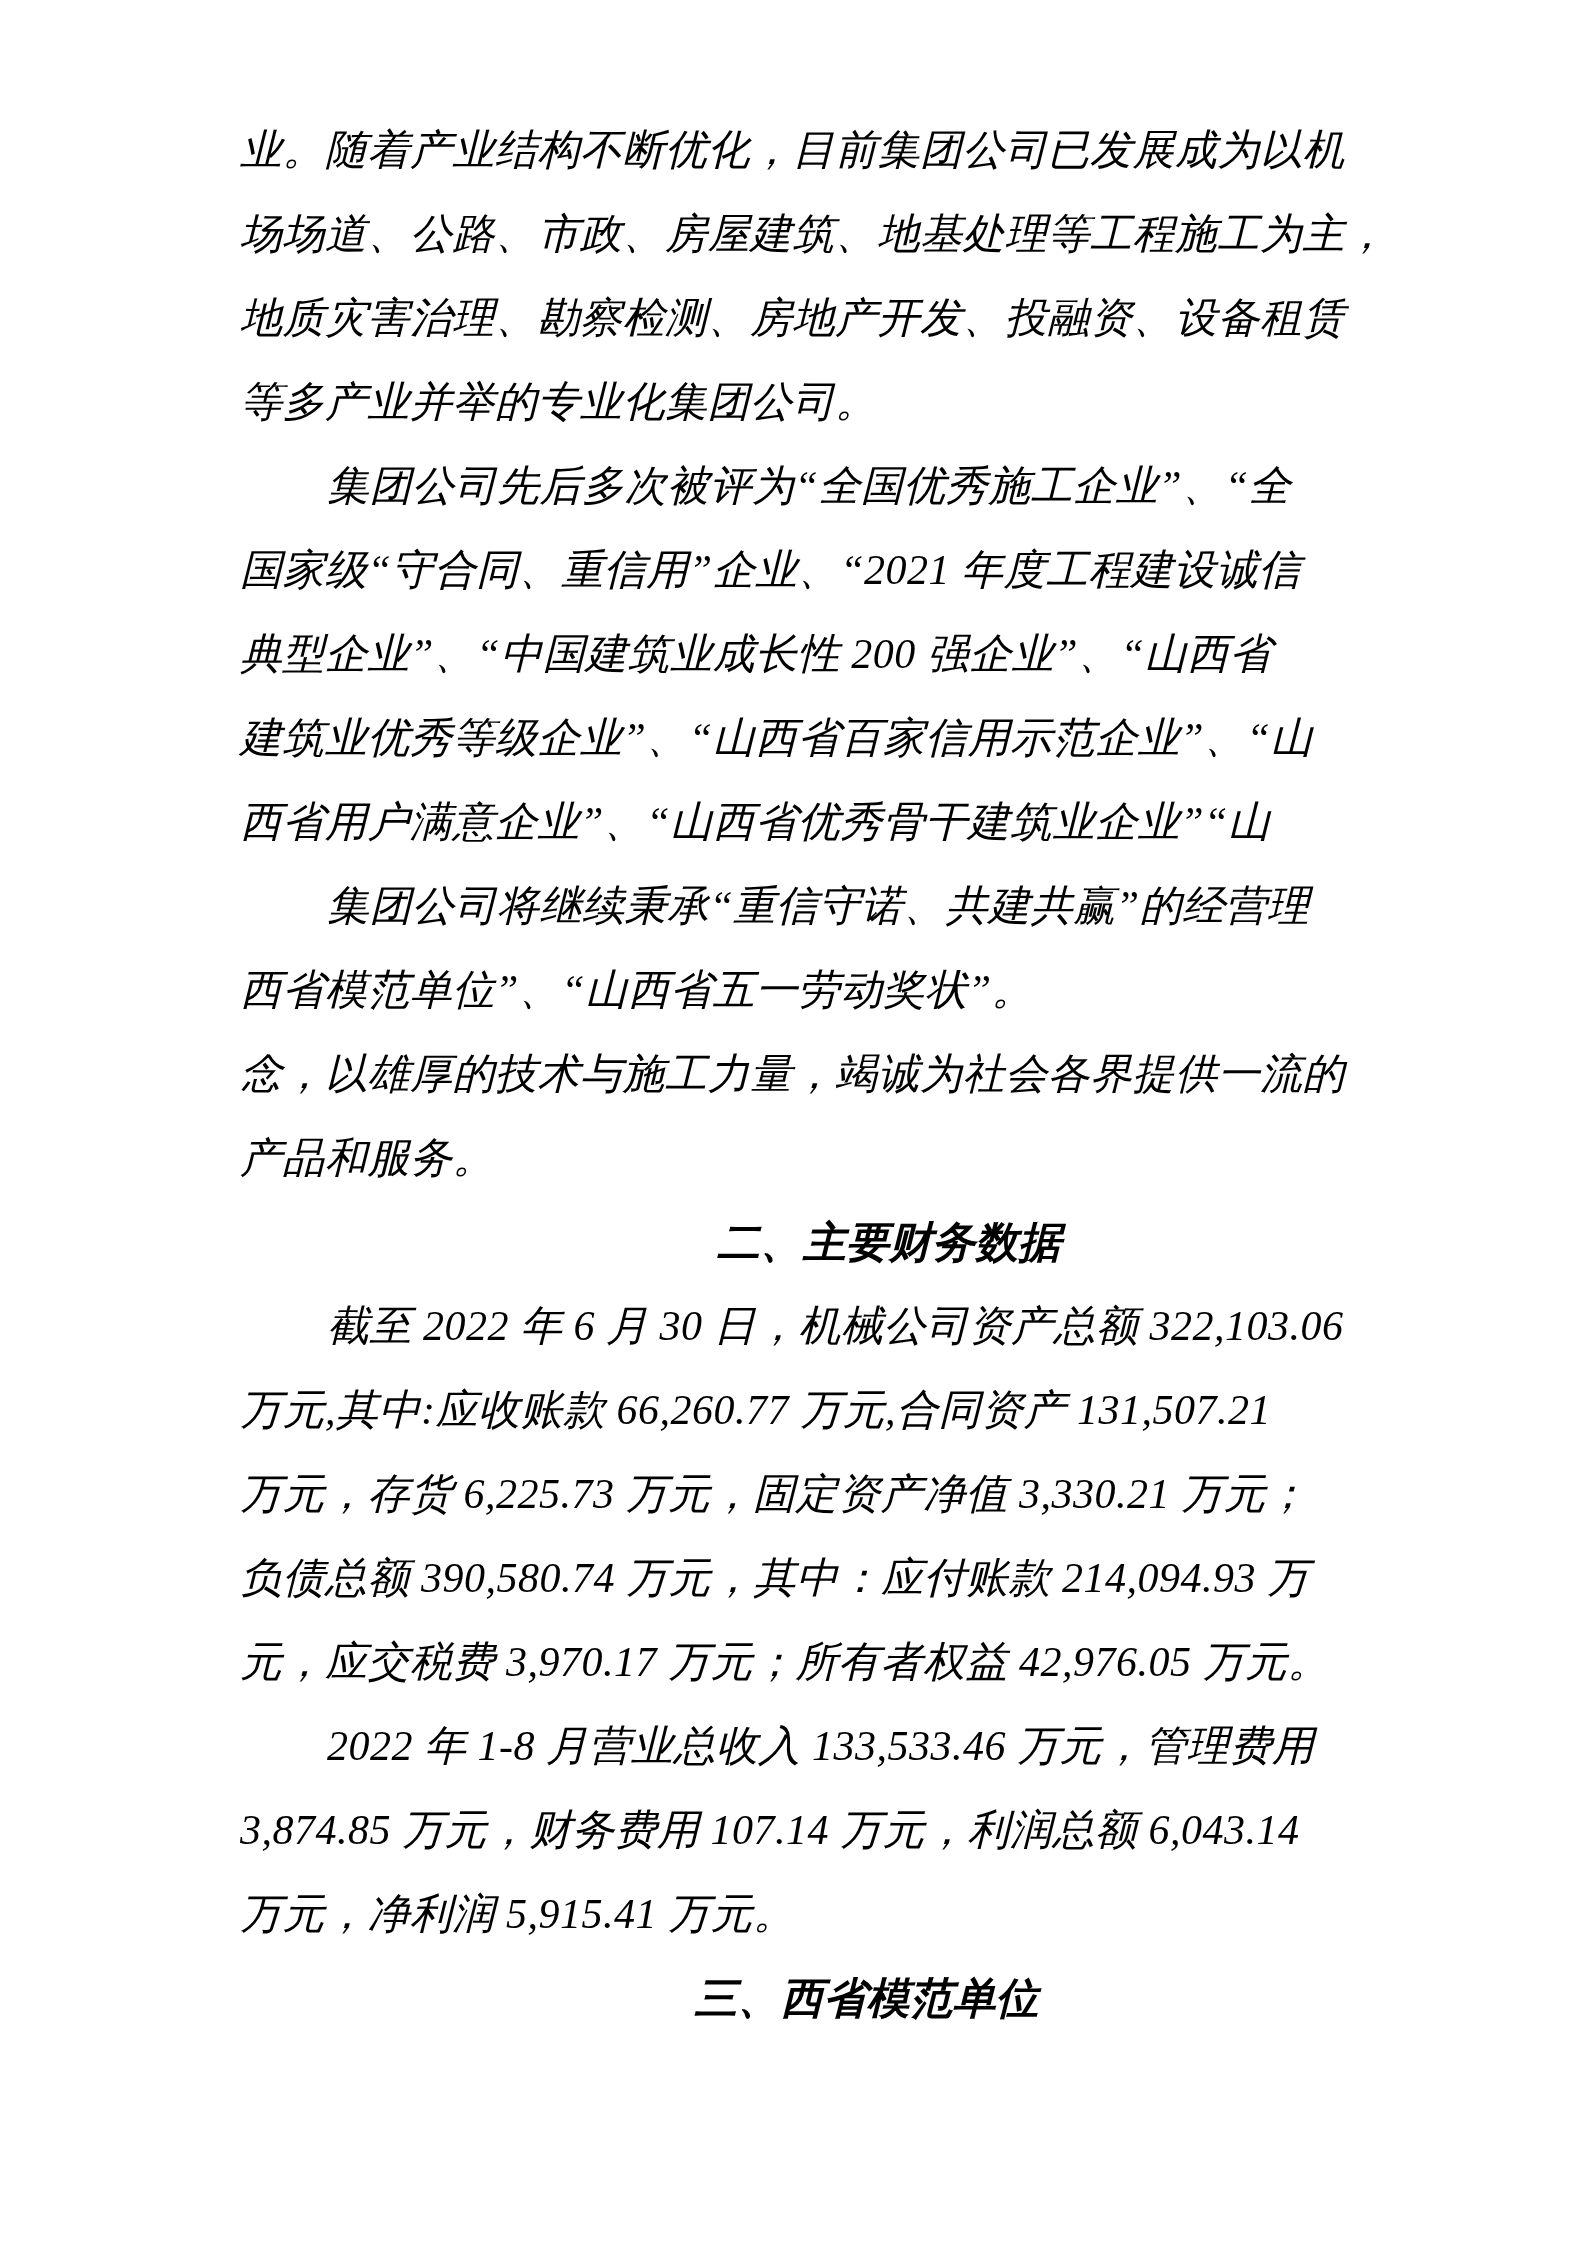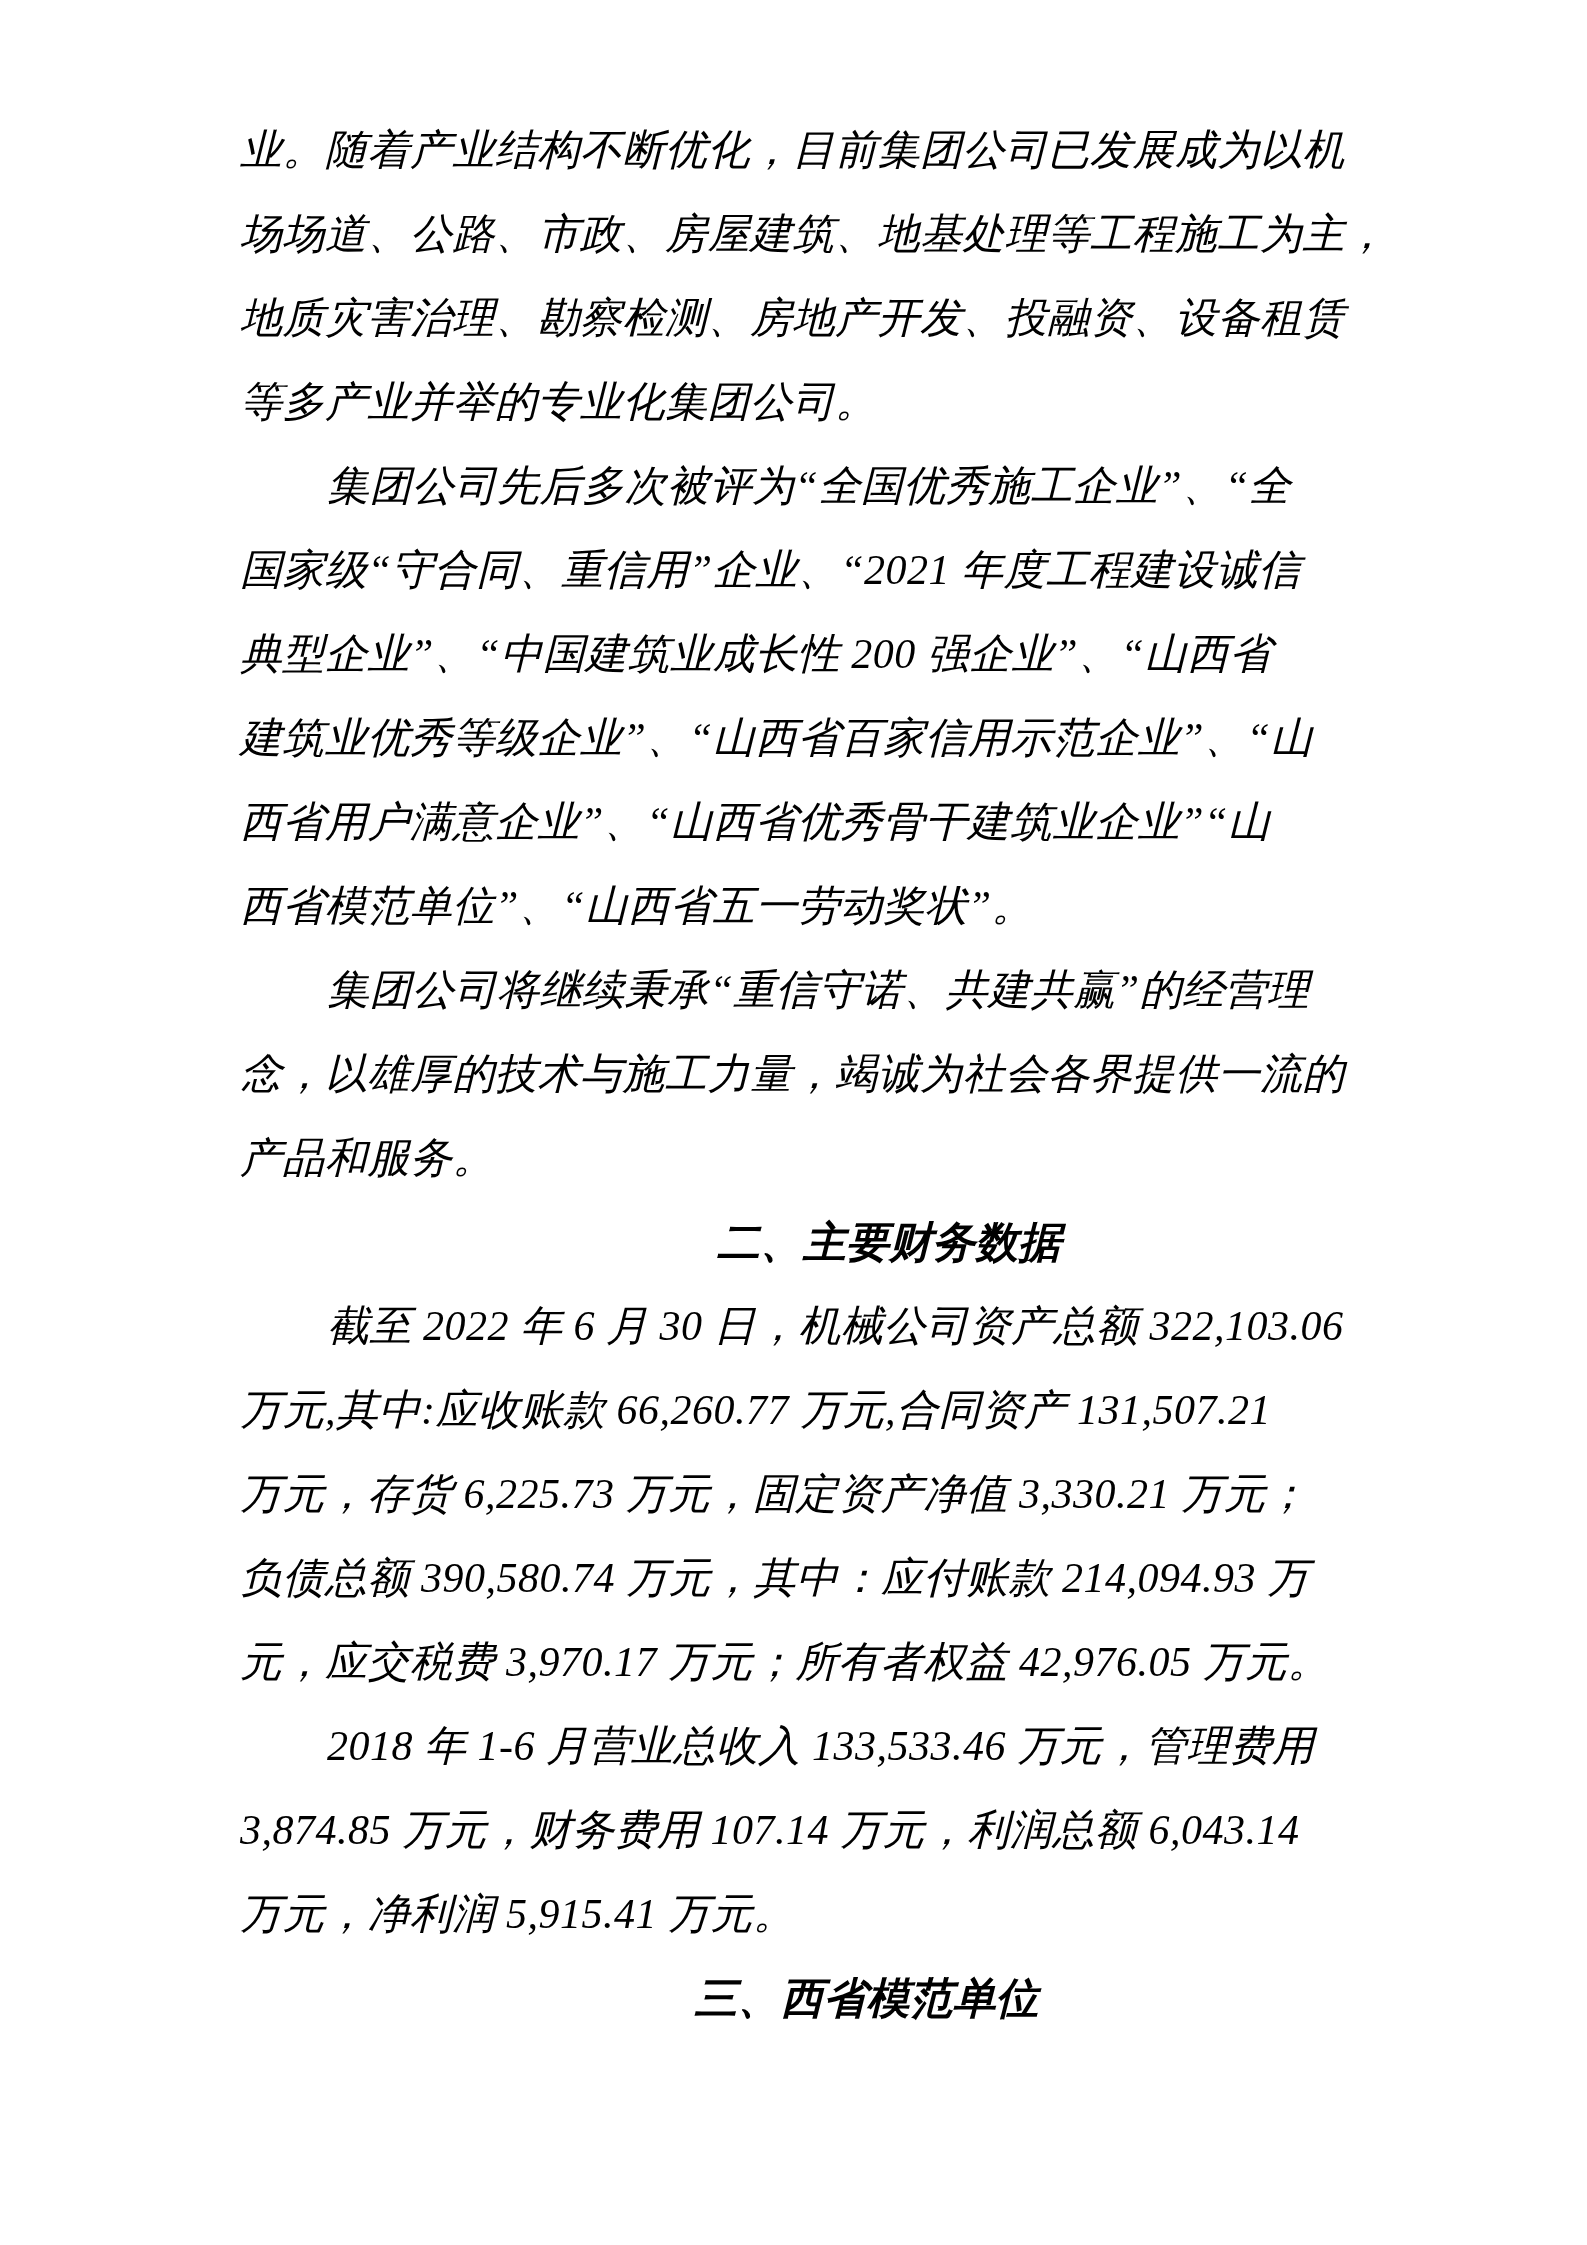--- a/index.html
+++ b/index.html
@@ -58,34 +58,34 @@
     <div class="line">业。随着产业结构不断优化，目前集团公司已发展成为以机</div>
     <div class="line">场场道、公路、市政、房屋建筑、地基处理等工程施工为主，</div>
     <div class="line">地质灾害治理、勘察检测、房地产开发、投融资、设备租赁</div>
     <div class="line">等多产业并举的专业化集团公司。</div>
 
     <div class="line indent">集团公司先后多次被评为“全国优秀施工企业”、“全</div>
     <div class="line">国家级“守合同、重信用”企业、“2021 年度工程建设诚信</div>
     <div class="line">典型企业”、“中国建筑业成长性 200 强企业”、“山西省</div>
     <div class="line">建筑业优秀等级企业”、“山西省百家信用示范企业”、“山</div>
     <div class="line">西省用户满意企业”、“山西省优秀骨干建筑业企业”“山</div>
+    <div class="line indent">集团公司将继续秉承“重信守诺、共建共赢”的经营理</div>
+
     <div class="line">西省模范单位”、“山西省五一劳动奖状”。</div>
-
-    <div class="line indent">集团公司将继续秉承“重信守诺、共建共赢”的经营理</div>
     <div class="line">念，以雄厚的技术与施工力量，竭诚为社会各界提供一流的</div>
     <div class="line">产品和服务。</div>
 
     <div class="heading heading-finance">二、主要财务数据</div>
 
     <div class="line indent">截至 2022 年 6 月 30 日，机械公司资产总额 322,103.06</div>
     <div class="line">万元,其中:应收账款 66,260.77 万元,合同资产 131,507.21</div>
     <div class="line">万元，存货 6,225.73 万元，固定资产净值 3,330.21 万元；</div>
     <div class="line">负债总额 390,580.74 万元，其中：应付账款 214,094.93 万</div>
     <div class="line">元，应交税费 3,970.17 万元；所有者权益 42,976.05 万元。</div>
 
-    <div class="line indent">2018 年 1-6 月营业总收入 133,533.46 万元，管理费用</div>
+    <div class="line indent">2022 年 1-8 月营业总收入 133,533.46 万元，管理费用</div>
     <div class="line">3,874.85 万元，财务费用 107.14 万元，利润总额 6,043.14</div>
     <div class="line">万元，净利润 5,915.41 万元。</div>
 
     <div class="heading heading-budget">三、西省模范单位</div>
 
   </div>
 </div>
 
 </body></html>

